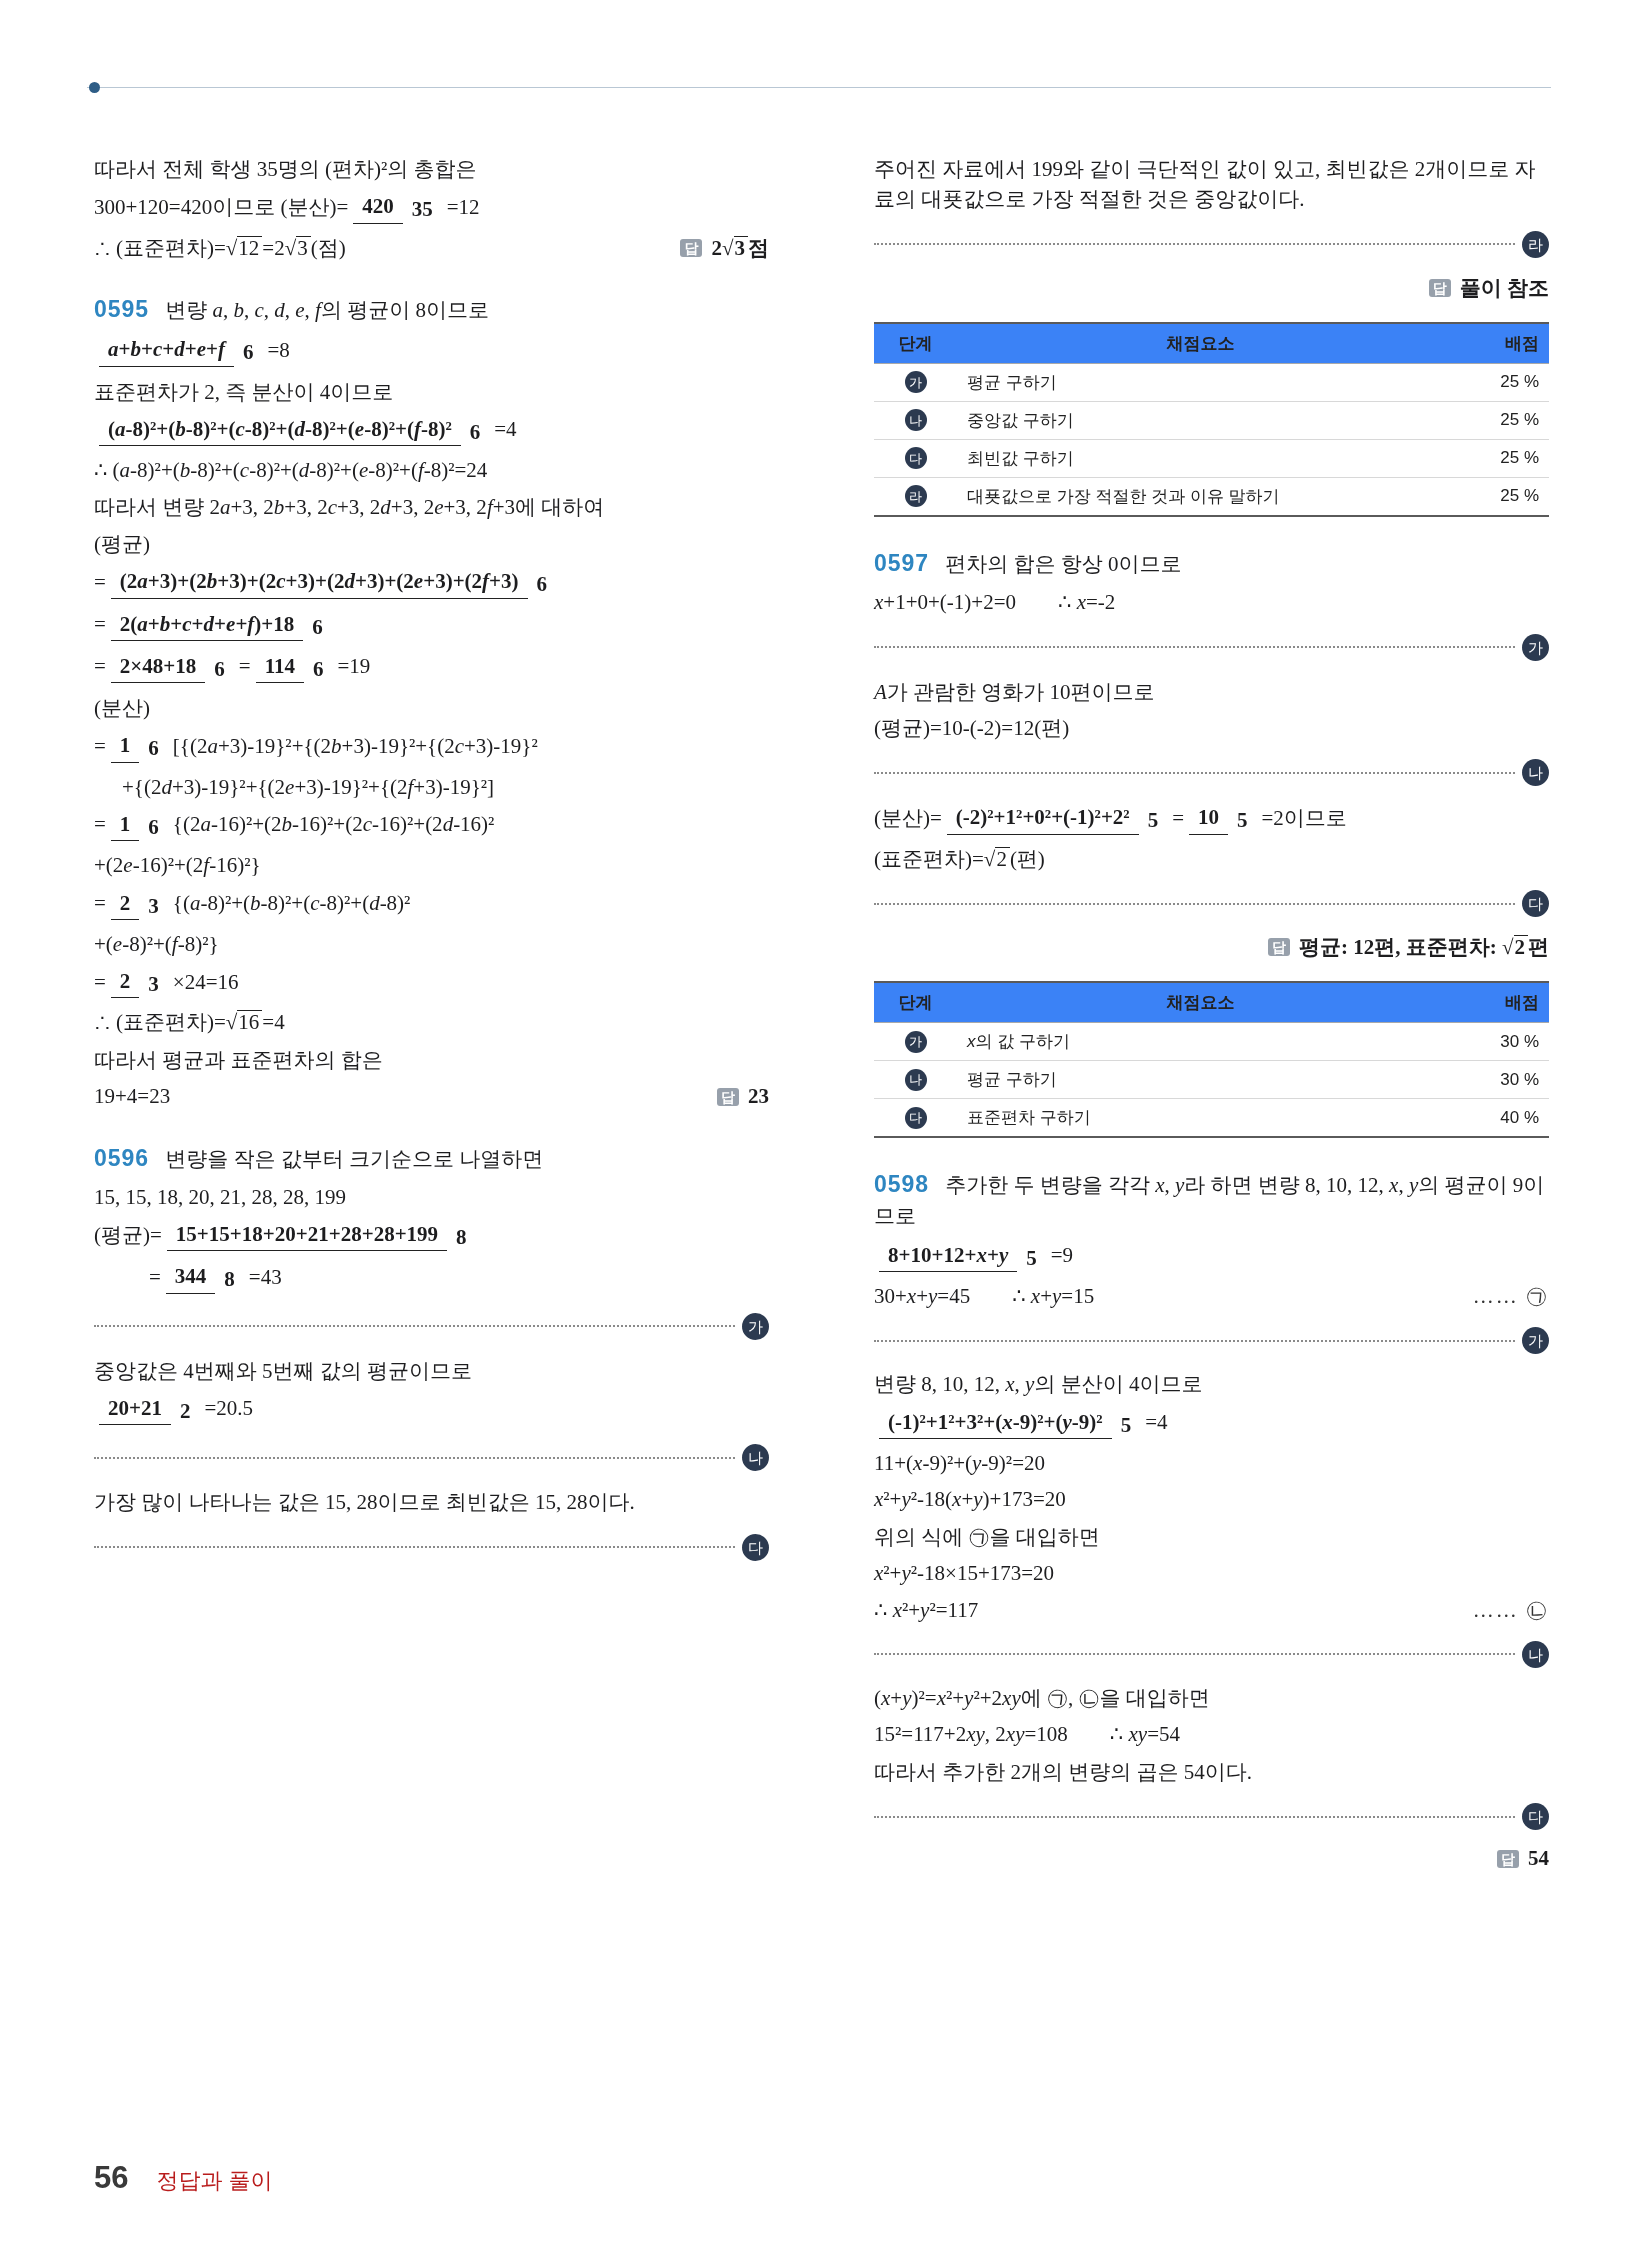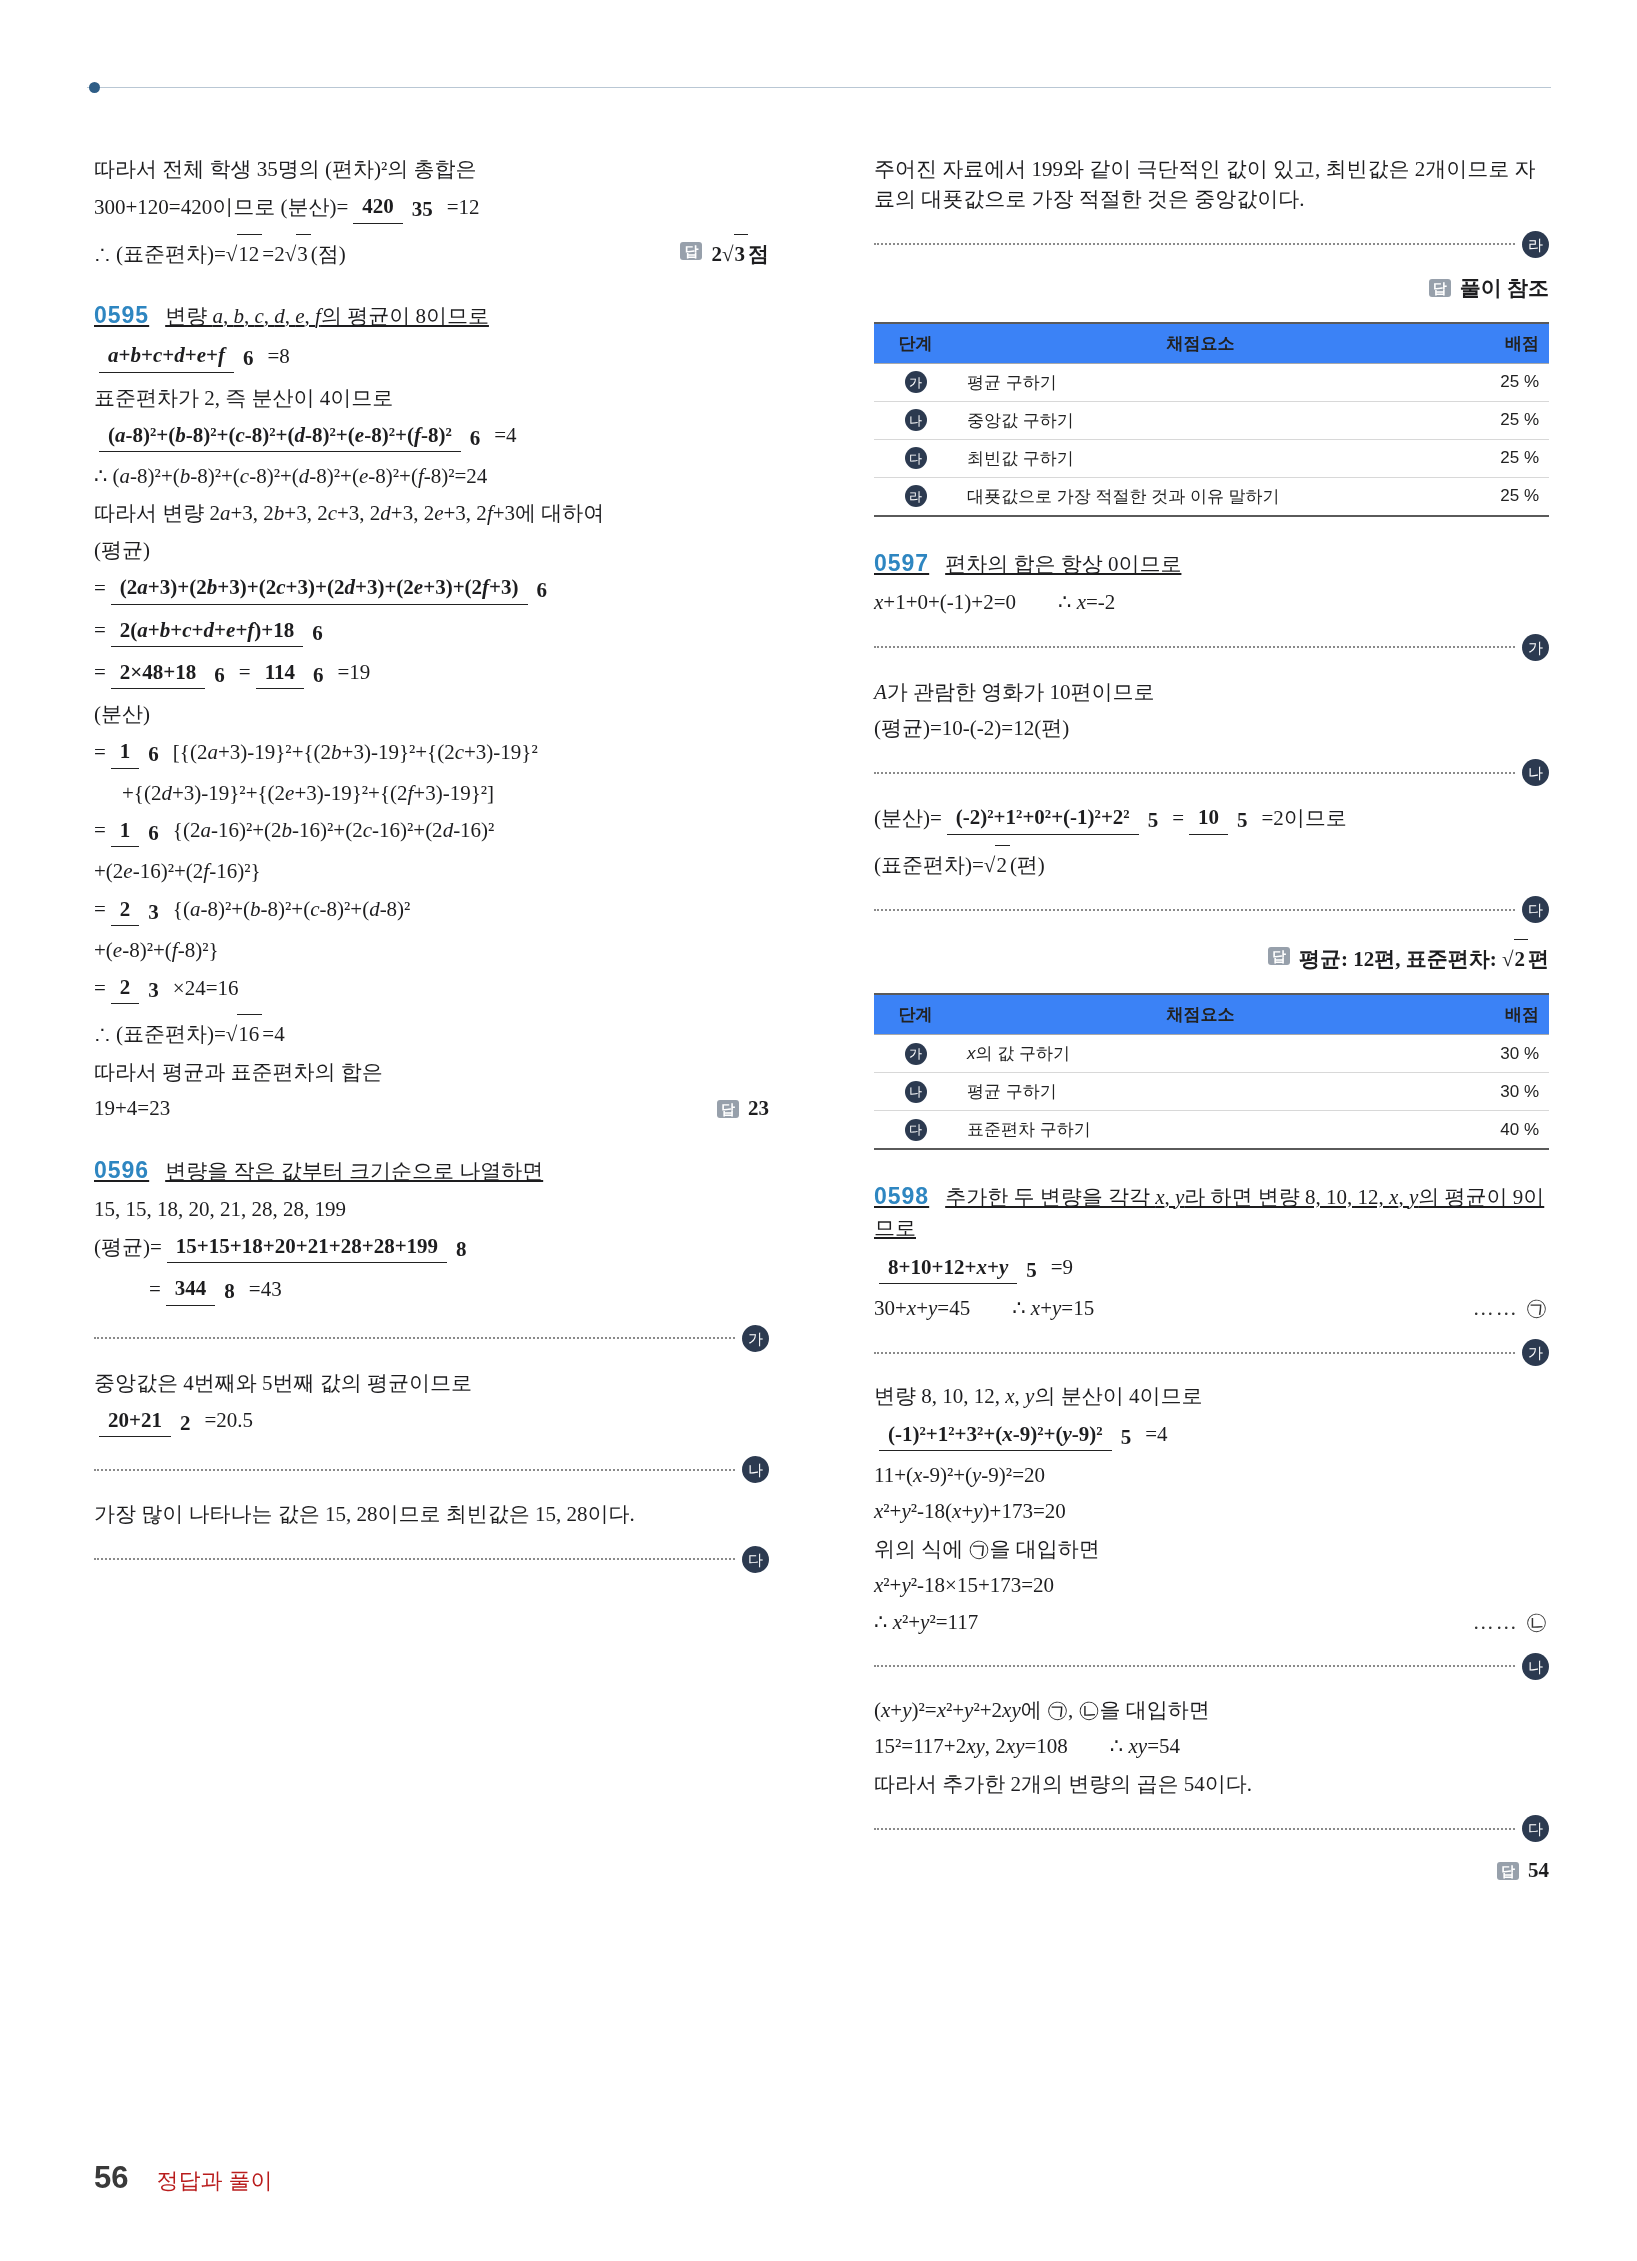--- a/index.html
+++ b/index.html
@@ -19,33 +19,33 @@
   .has-tail,.has-answer{display:flex;align-items:center;}
   .tail{margin-left:auto;color:#333;letter-spacing:2px;}
   .answer{margin-left:auto;display:inline-flex;align-items:center;font-weight:700;}
   .ansline{display:flex;justify-content:flex-end;align-items:center;font-weight:700;margin:12px 0;}
   .ansbox{
     display:inline-flex;align-items:center;justify-content:center;
     background:#97a0ab;color:#fff;font-family:"Liberation Sans","DejaVu Sans",sans-serif;
     font-size:14px;font-weight:700;border-radius:3px;padding:2px 4px;margin-right:9px;line-height:1;
   }
   .ansval{font-weight:700;}
-  .prob{margin-top:30px;margin-bottom:8px;text-decoration:underline;}
+  .prob{margin-top:30px;margin-bottom:8px;}
   .pnum{
     color:#2e86c1;font-family:"Liberation Sans","DejaVu Sans",sans-serif;
     font-weight:700;font-size:23px;margin-right:16px;letter-spacing:1px;
   }
   .frac{
     display:inline-flex;flex-direction:row;align-items:flex-start;vertical-align:middle;
     margin:3px 5px;text-align:center;line-height:1.2;font-weight:bold;
   }
   .frac .num{border-bottom:1.6px solid #222;padding:0 9px 3px;}
   .frac .den{padding:3px 9px 0;}
   .sqrt{white-space:nowrap;}
-  .sqrt .rad{display:inline-block;border-top:1.6px solid #222;padding:8px 3px 0 1px;line-height:1.1;}
+  .sqrt .rad{display:inline-block;border-top:1.6px solid #222;padding:0 3px 0 1px;line-height:1.1;}
   .divider{display:flex;align-items:center;margin:16px 0;}
   .divider .dots{flex:1;border-bottom:2px dotted #8a8a8a;height:0;margin-right:7px;}
   .badge{
     width:27px;height:27px;min-width:27px;border-radius:50%;background:#2c3a50;color:#fff;
     font-family:"Liberation Sans","DejaVu Sans",sans-serif;font-size:15px;
     display:inline-flex;align-items:center;justify-content:center;line-height:1;
   }
   .badge.small{width:22px;height:22px;min-width:22px;font-size:13px;}
   .score-table{
     width:100%;border-collapse:collapse;margin:20px 0 30px;

